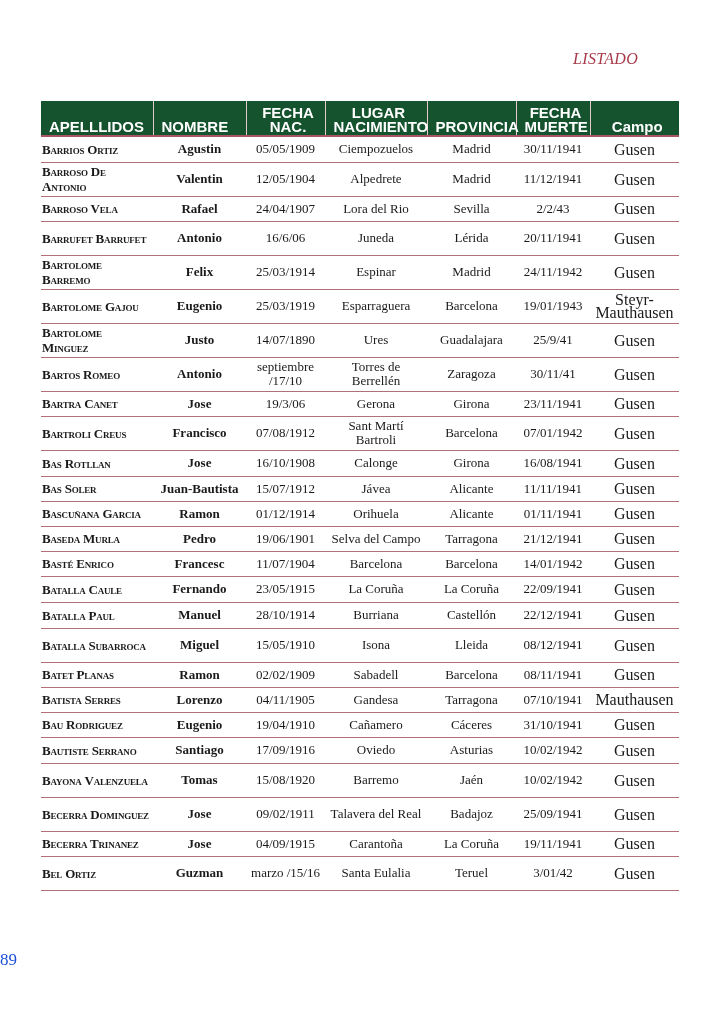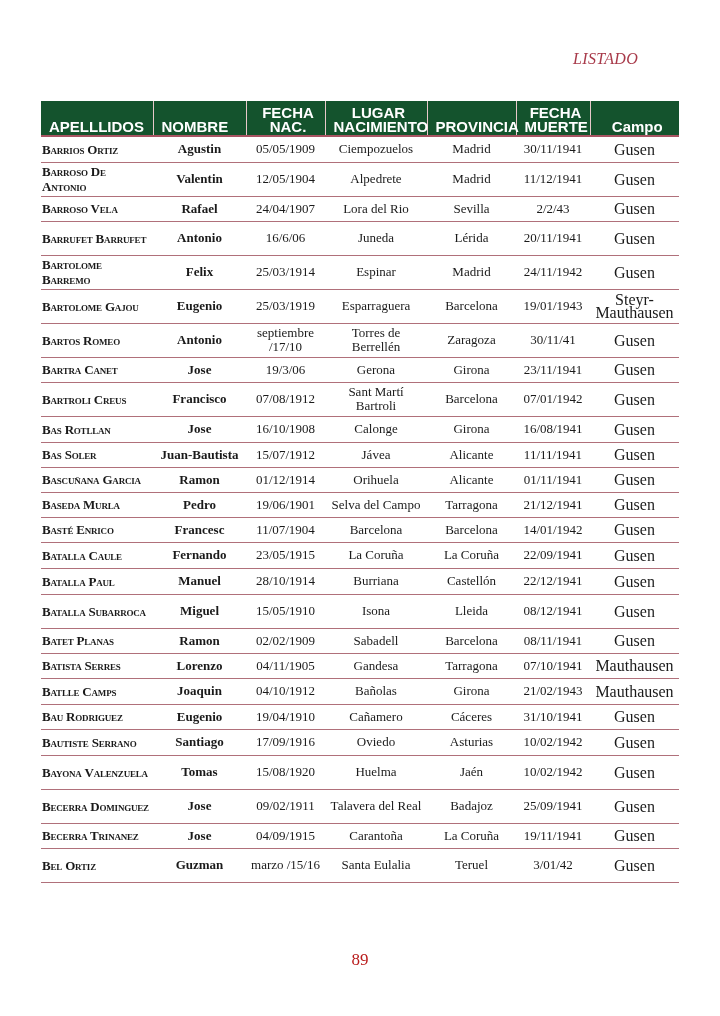--- a/index.html
+++ b/index.html
@@ -15,22 +15,22 @@
                border-bottom: 2px solid #a85462; }
     thead th:first-child { border-left: none; text-align: left; }
     thead th.left { text-align: left; }
     thead th.center { text-align: center; }
     tbody td { font-size: 13px; line-height: 14px; padding: 0 2px; text-align: center;
                vertical-align: middle; border-bottom: 1.5px solid #b0707a; }
     tbody td.surname { text-align: left; font-weight: bold; font-variant: small-caps;
                        font-size: 13px; line-height: 15px; padding-left: 1px; letter-spacing: -0.2px; }
     tbody td.firstname { text-align: center; font-weight: bold; padding-left: 2px; }
     tbody td.campo { font-size: 16px; line-height: 13px; }
-    .page-number { position: absolute; top: 950px; left: 0; width: 720px; text-align: center;
-                   font-size: 17px; color: #b91c1c; }
+    .page-number { position: absolute; top: 950px; left: 0; width: 720px; text-align: left;
+                   font-size: 17px; color: #1d4ed8; }
   </style>
 </head>
 <body>
 
 <div class="running-head">LISTADO</div>
 
 <table>
   <colgroup>
     <col style="width:112px">
     <col style="width:93px">
@@ -109,20 +109,29 @@
       <tr style="height: 34px;">
         <td class="surname">Bartolome Gajou</td>
         <td class="firstname">Eugenio</td>
         <td>25/03/1919</td>
         <td>Esparraguera</td>
         <td>Barcelona</td>
         <td>19/01/1943</td>
         <td class="campo">Steyr-Mauthausen</td>
       </tr>
       <tr style="height: 34px;">
+        <td class="surname">Bartolome Minguez</td>
+        <td class="firstname">Justo</td>
+        <td>14/07/1890</td>
+        <td>Ures</td>
+        <td>Guadalajara</td>
+        <td>25/9/41</td>
+        <td class="campo">Gusen</td>
+      </tr>
+      <tr style="height: 34px;">
         <td class="surname">Bartos Romeo</td>
         <td class="firstname">Antonio</td>
         <td>septiembre /17/10</td>
         <td>Torres de Berrellén</td>
         <td>Zaragoza</td>
         <td>30/11/41</td>
         <td class="campo">Gusen</td>
       </tr>
       <tr style="height: 25px;">
         <td class="surname">Bartra Canet</td>
@@ -225,29 +234,20 @@
       </tr>
       <tr style="height: 25px;">
         <td class="surname">Batista Serres</td>
         <td class="firstname">Lorenzo</td>
         <td>04/11/1905</td>
         <td>Gandesa</td>
         <td>Tarragona</td>
         <td>07/10/1941</td>
         <td class="campo">Mauthausen</td>
       </tr>
-      <tr style="height: 26px;">
-        <td class="surname">Batlle Camps</td>
-        <td class="firstname">Joaquin</td>
-        <td>04/10/1912</td>
-        <td>Bañolas</td>
-        <td>Girona</td>
-        <td>21/02/1943</td>
-        <td class="campo">Mauthausen</td>
-      </tr>
       <tr style="height: 25px;">
         <td class="surname">Bau Rodriguez</td>
         <td class="firstname">Eugenio</td>
         <td>19/04/1910</td>
         <td>Cañamero</td>
         <td>Cáceres</td>
         <td>31/10/1941</td>
         <td class="campo">Gusen</td>
       </tr>
       <tr style="height: 26px;">
@@ -256,21 +256,21 @@
         <td>17/09/1916</td>
         <td>Oviedo</td>
         <td>Asturias</td>
         <td>10/02/1942</td>
         <td class="campo">Gusen</td>
       </tr>
       <tr style="height: 34px;">
         <td class="surname">Bayona Valenzuela</td>
         <td class="firstname">Tomas</td>
         <td>15/08/1920</td>
-        <td>Huelma</td>
+        <td>Barremo</td>
         <td>Jaén</td>
         <td>10/02/1942</td>
         <td class="campo">Gusen</td>
       </tr>
       <tr style="height: 34px;">
         <td class="surname">Becerra Dominguez</td>
         <td class="firstname">Jose</td>
         <td>09/02/1911</td>
         <td>Talavera del Real</td>
         <td>Badajoz</td>

